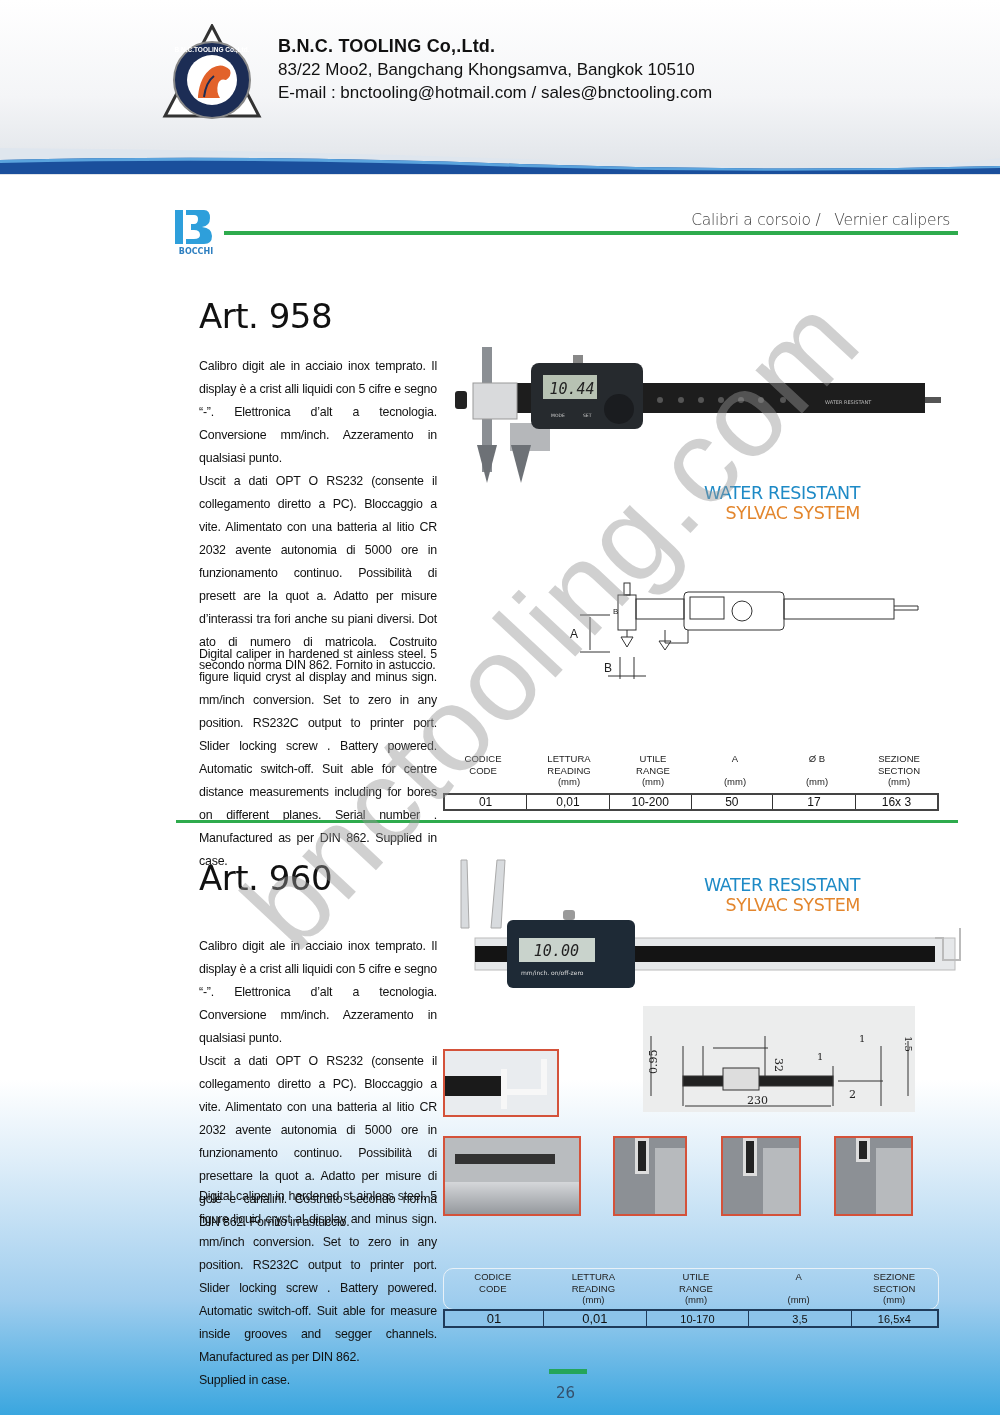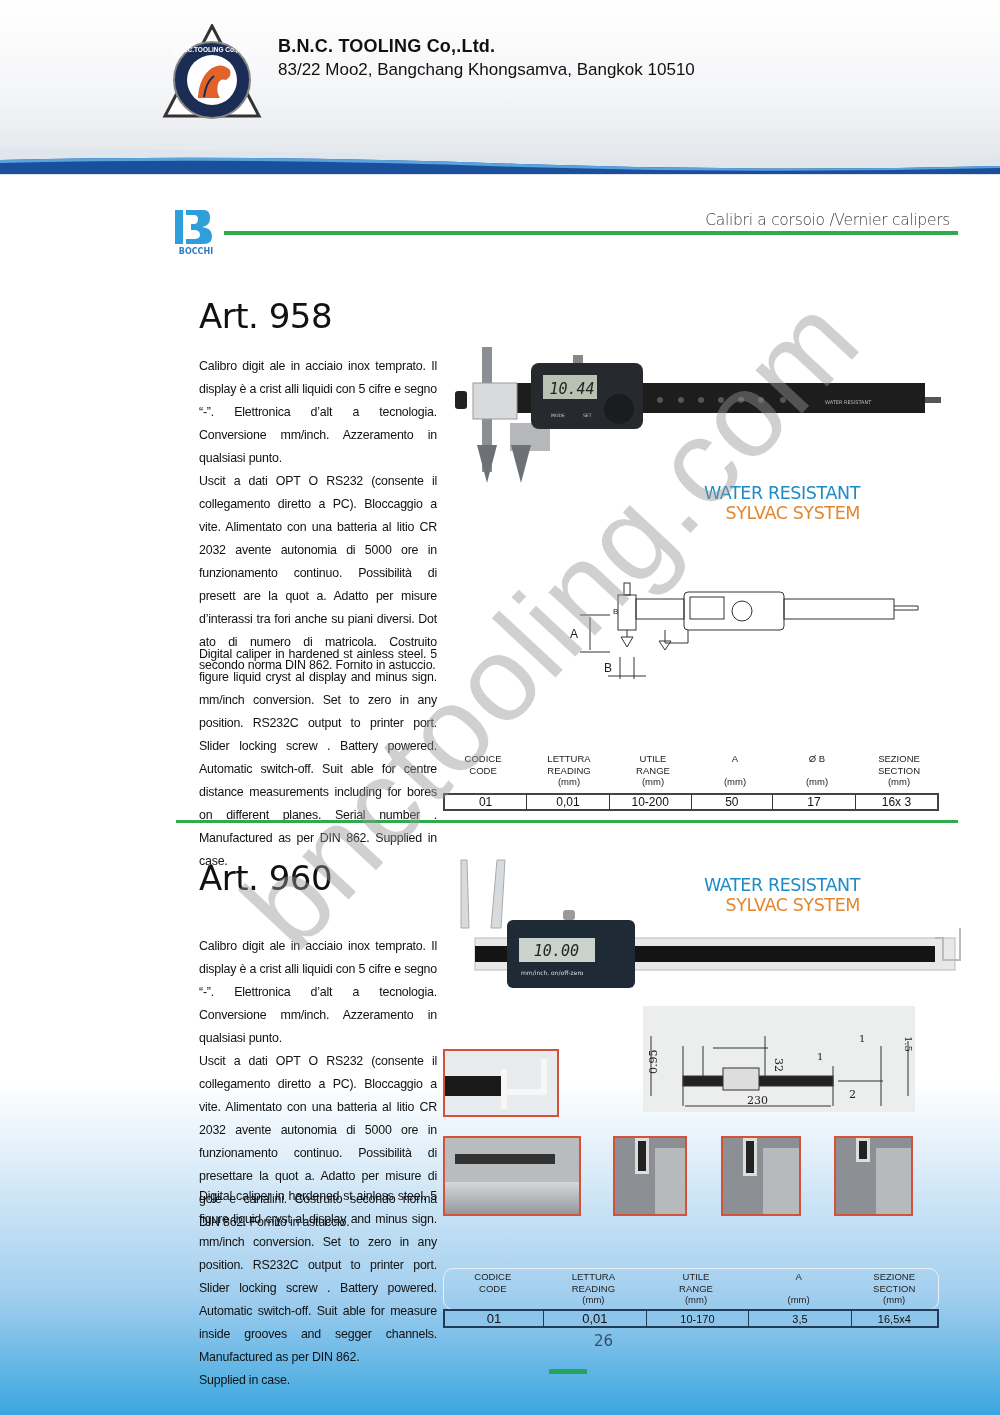--- a/index.html
+++ b/index.html
@@ -20,21 +20,21 @@
   }
   .logo { position: absolute; left: 162px; top: 24px; width: 100px; height: 100px; }
   .company-block { position: absolute; left: 278px; top: 36px; }
   .company-name { font-size: 18px; font-weight: bold; color: #111; letter-spacing: 0.2px; }
   .company-line { font-size: 17px; color: #111; margin-top: 3px; line-height: 20px; }
 
   
   .bocchi-logo { position: absolute; left: 174px; top: 208px; width: 46px; height: 48px; }
   .green-rule { position: absolute; left: 224px; top: 231px; width: 734px; height: 4px; background: #2eab4d; }
   .category-label { position: absolute; right: 50px; top: 211px; font-size: 15.5px; color: #444; font-family: "DejaVu Sans", sans-serif; font-weight: 300; letter-spacing: -0.3px; }
-  .category-label span + span { }
+  .category-label span + span { margin-left: 14px; }
 
   .art-title { position: absolute; font-size: 34px; color: #111; font-family: "DejaVu Sans", sans-serif; letter-spacing: -0.5px; }
   .desc {
     position: absolute; width: 238px; font-size: 12.4px; line-height: 23px;
     color: #111; text-align: justify; font-family: "Liberation Sans", sans-serif;
     white-space: pre-line; letter-spacing: -0.2px;
   }
 
   .badge-block { position: absolute; text-align: right; font-size: 17.5px; font-family: "DejaVu Sans", sans-serif; letter-spacing: -0.4px; }
   .badge-water { color: #1e8ac6; }
@@ -48,21 +48,21 @@
   .spec-table { position: absolute; border-collapse: collapse; font-size: 12px; }
   .spec-table td { border: 1px solid #333; text-align: center; height: 16px; padding: 0; }
   .t1 { border: 2px solid #444 !important; }
   .t2 td { border-color: #1f3b5a; }
   .t2 { border: 2px solid #1f3b5a; background: #8cc4ea; }
 
   .photo { position: absolute; }
   .framed { border: 2px solid #d4523a; background: #e9ecef; overflow: hidden; }
 
   .page-marker { position: absolute; left: 549px; top: 1369px; width: 38px; height: 5px; background: #25a55a; }
-  .page-number { position: absolute; left: 556px; top: 1332px; font-size: 15px; color: #35506c; font-family: "DejaVu Sans", sans-serif; margin-left: 38px; }
+  .page-number { position: absolute; left: 556px; top: 1384px; font-size: 15px; color: #35506c; font-family: "DejaVu Sans", sans-serif; }
 
   .watermark {
     position: absolute; left: 180px; top: 560px;
     font-size: 120px; font-family: "Liberation Sans", sans-serif;
     color: rgba(150,150,150,0.45); transform: rotate(-47deg);
     transform-origin: left top; white-space: nowrap; pointer-events: none; letter-spacing: 2px;
     top: 880px; left: 215px;
   }
 </style>
 </head>
@@ -80,20 +80,21 @@
     <circle cx="50" cy="56" r="38" fill="#1c2d55" stroke="#888" stroke-width="2"></circle>
     <circle cx="50" cy="56" r="25" fill="#fff"></circle>
     <path d="M36 72 Q 38 52 50 44 Q 60 38 68 46 Q 70 52 64 56 Q 58 54 56 60 Q 54 68 58 74 L36 74 Z" fill="#e2622a"></path>
     <path d="M42 73 Q 44 58 52 52" stroke="#1c2d55" stroke-width="2" fill="none"></path>
     <text x="50" y="28" font-size="6.5" fill="#fff" text-anchor="middle" font-family="Liberation Sans, sans-serif" font-weight="bold">B.N.C.TOOLING Co.,Ltd.</text>
   </svg>
 
   <div class="company-block">
     <div class="company-name">B.N.C. TOOLING Co,.Ltd.</div>
     <div class="company-line">83/22 Moo2, Bangchang Khongsamva, Bangkok 10510</div>
+    <div class="company-line">E-mail : bnctooling@hotmail.com / sales@bnctooling.com</div>
   </div>
 </div>
 
 <svg class="bocchi-logo" viewBox="0 0 46 48">
   <rect x="1" y="2" width="8" height="34" fill="#2e9fdb"></rect>
   <path d="M12 2 L30 2 Q 36 2 36 10 Q 36 18 28 19 Q 38 20 38 28 Q 38 36 30 36 L12 36 L12 31 L20 31 Q 26 31 26 27 Q 26 22 20 22 L17 22 L17 16 L20 16 Q 24 16 24 11 Q 24 7 20 7 L12 7 Z" fill="#2e9fdb"></path>
   <text x="22" y="46" font-size="8" font-weight="bold" fill="#2e7fc0" text-anchor="middle" font-family="DejaVu Sans, sans-serif">BOCCHI</text>
 </svg>
 <div class="green-rule"></div>
 <div class="category-label">

